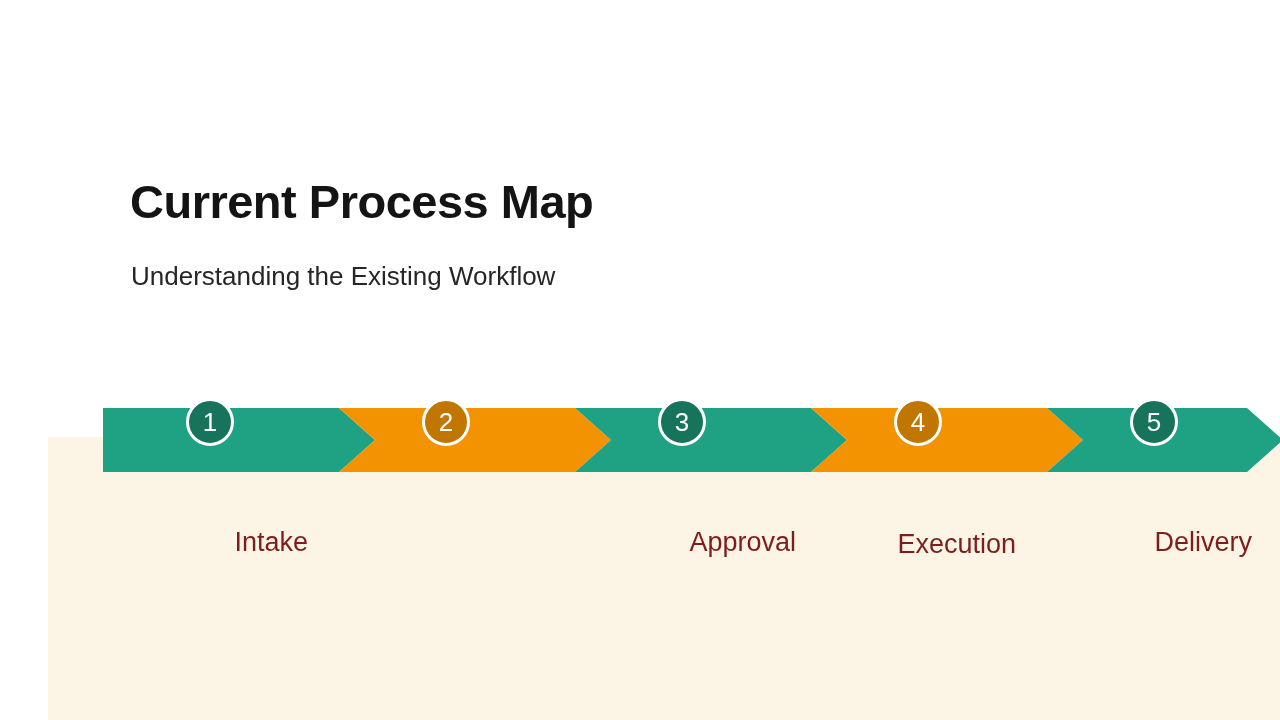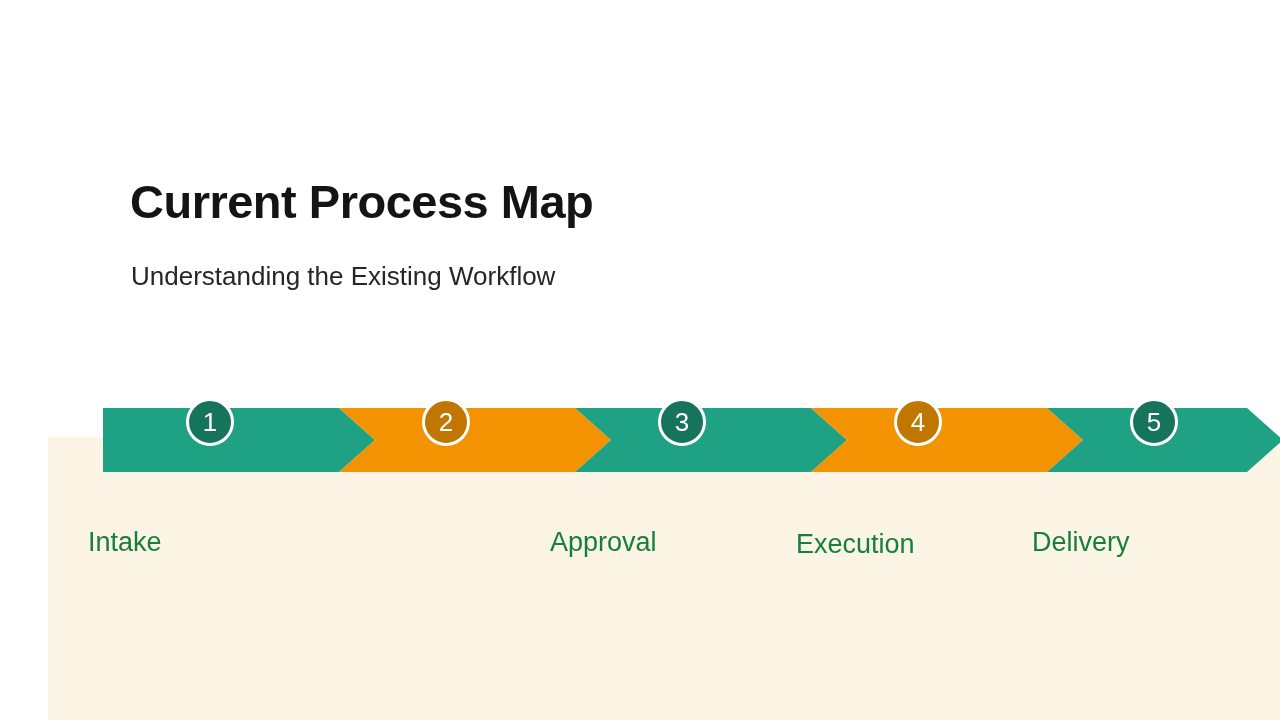--- a/index.html
+++ b/index.html
@@ -73,27 +73,27 @@
   .b0 { left: 138px; }
   .b1 { left: 374px; }
   .b2 { left: 610px; }
   .b3 { left: 846px; }
   .b4 { left: 1082px; }
 
   .step-label {
     position: absolute;
     top: 471px;
     width: 236px;
-    text-align: left;
+    text-align: right;
     font-size: 27px;
-    color: #15803d;
+    color: #7f1d1d;
   }
   .l0 { left: 32px; }
   .l1 { left: 268px; top: 475px; }
-  .l2 { left: 494px; }
+  .l2 { left: 520px; }
   .l3 { left: 740px; top: 473px; }
   .l4 { left: 976px; }
 </style>
 </head>
 <body>
 
 <div class="slide">
 
   <div class="bg-bottom" style="background-color: rgb(252, 244, 228);"></div>
 

